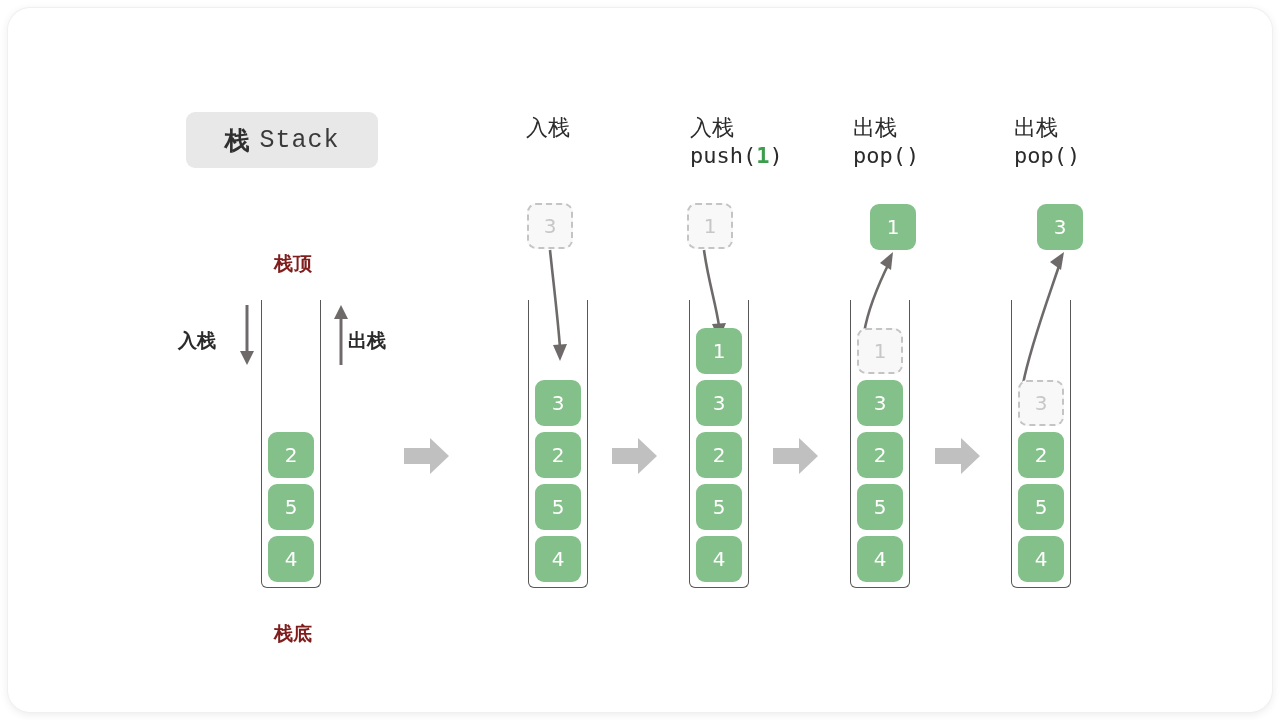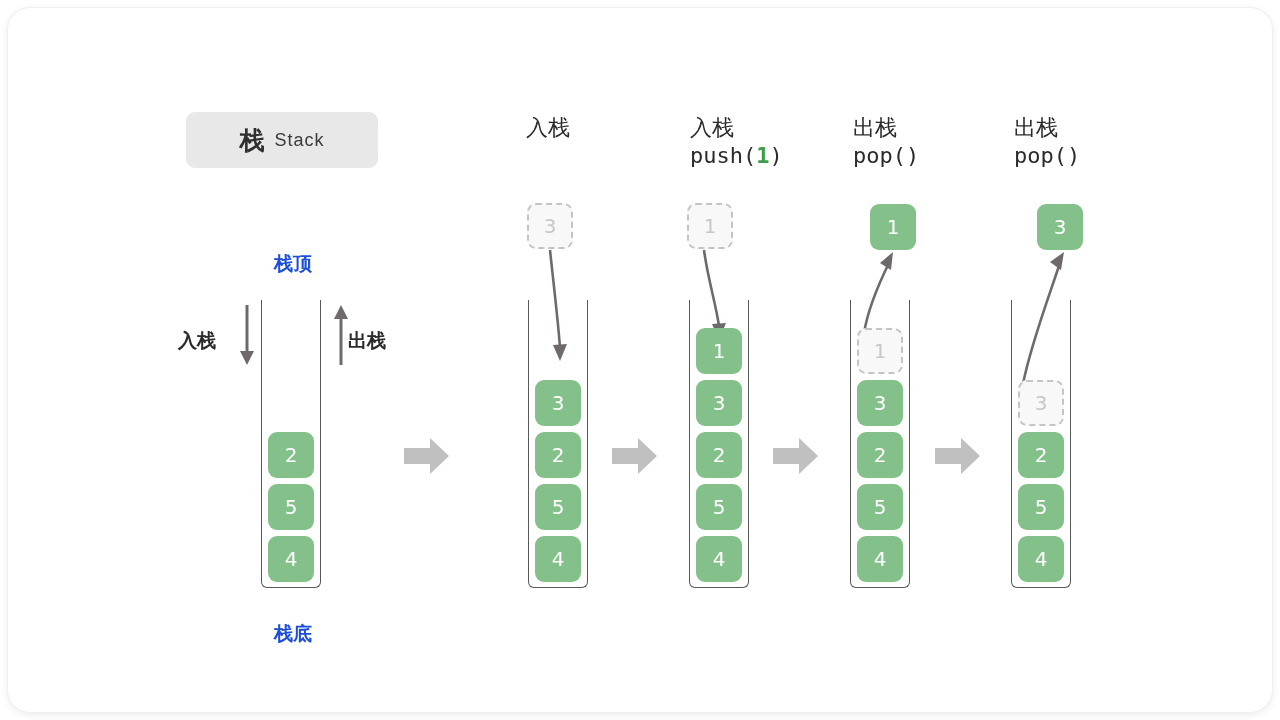--- a/index.html
+++ b/index.html
@@ -43,22 +43,22 @@
     justify-content: center;
     gap: 9px;
   }
   #title-chip .cn {
     font-size: 25px;
     font-weight: bold;
     color: #2f2f2f;
     letter-spacing: 1px;
   }
   #title-chip .en {
-    font-family: Liberation Sans, sans-serif;
-    font-size: 18px;
+    font-family: Liberation Mono, monospace;
+    font-size: 25px;
     color: #3a3a3a;
     letter-spacing: 1px;
   }
 
   
   .col-head {
     width: 170px;
     text-align: left;
     line-height: 1.28;
   }
@@ -124,21 +124,21 @@
   
   .side-label {
     font-size: 19px;
     font-weight: bold;
     color: #2b2b2b;
     white-space: nowrap;
   }
   .cap-label {
     font-size: 19px;
     font-weight: bold;
-    color: #1d4ed8;
+    color: #7f1d1d;
     white-space: nowrap;
     text-align: center;
   }
 
   
   #footer {
     left: 0px;
     top: 670px;
     width: 1252px;
     text-align: right;

